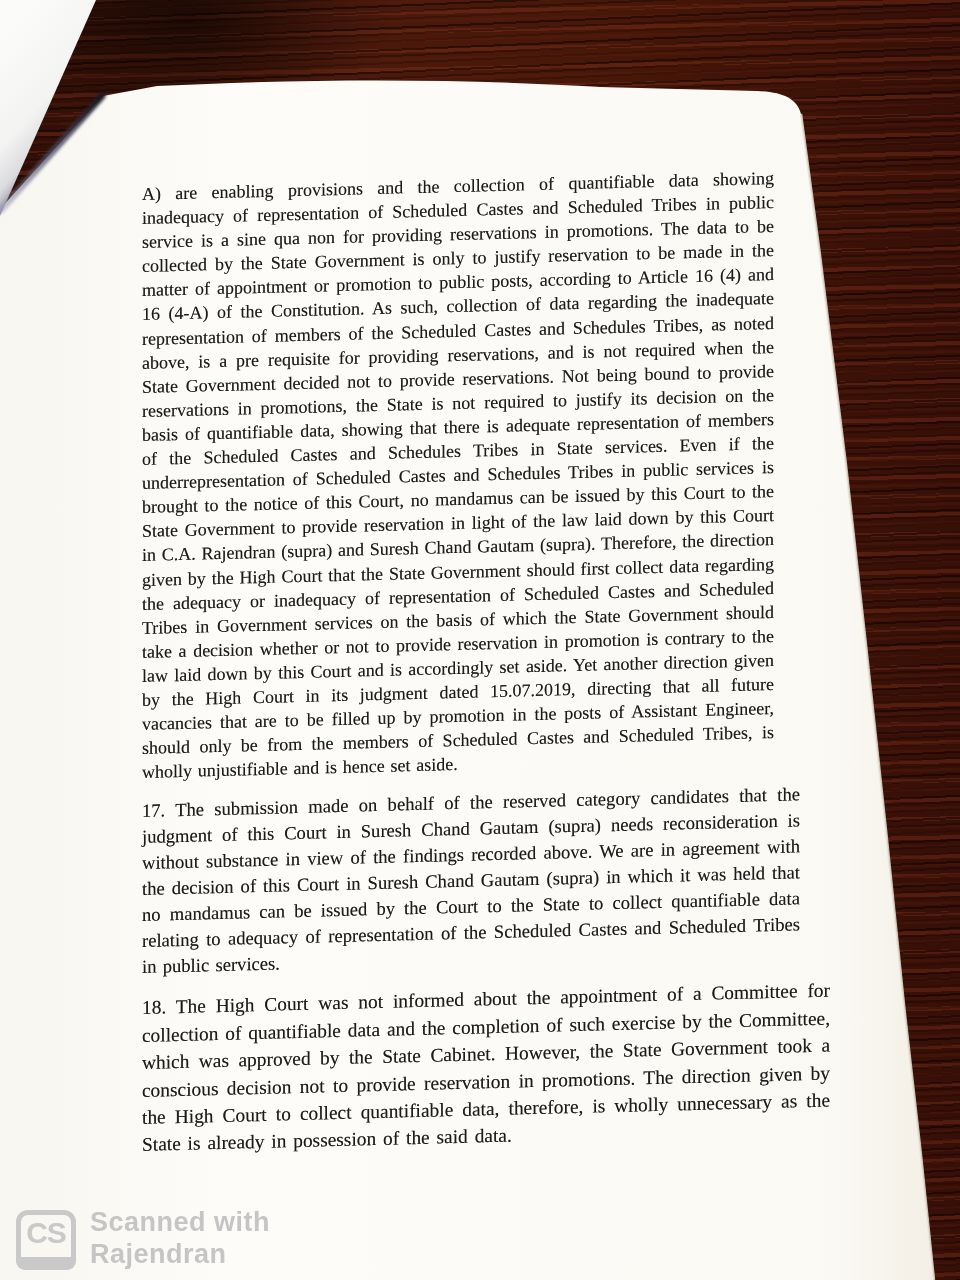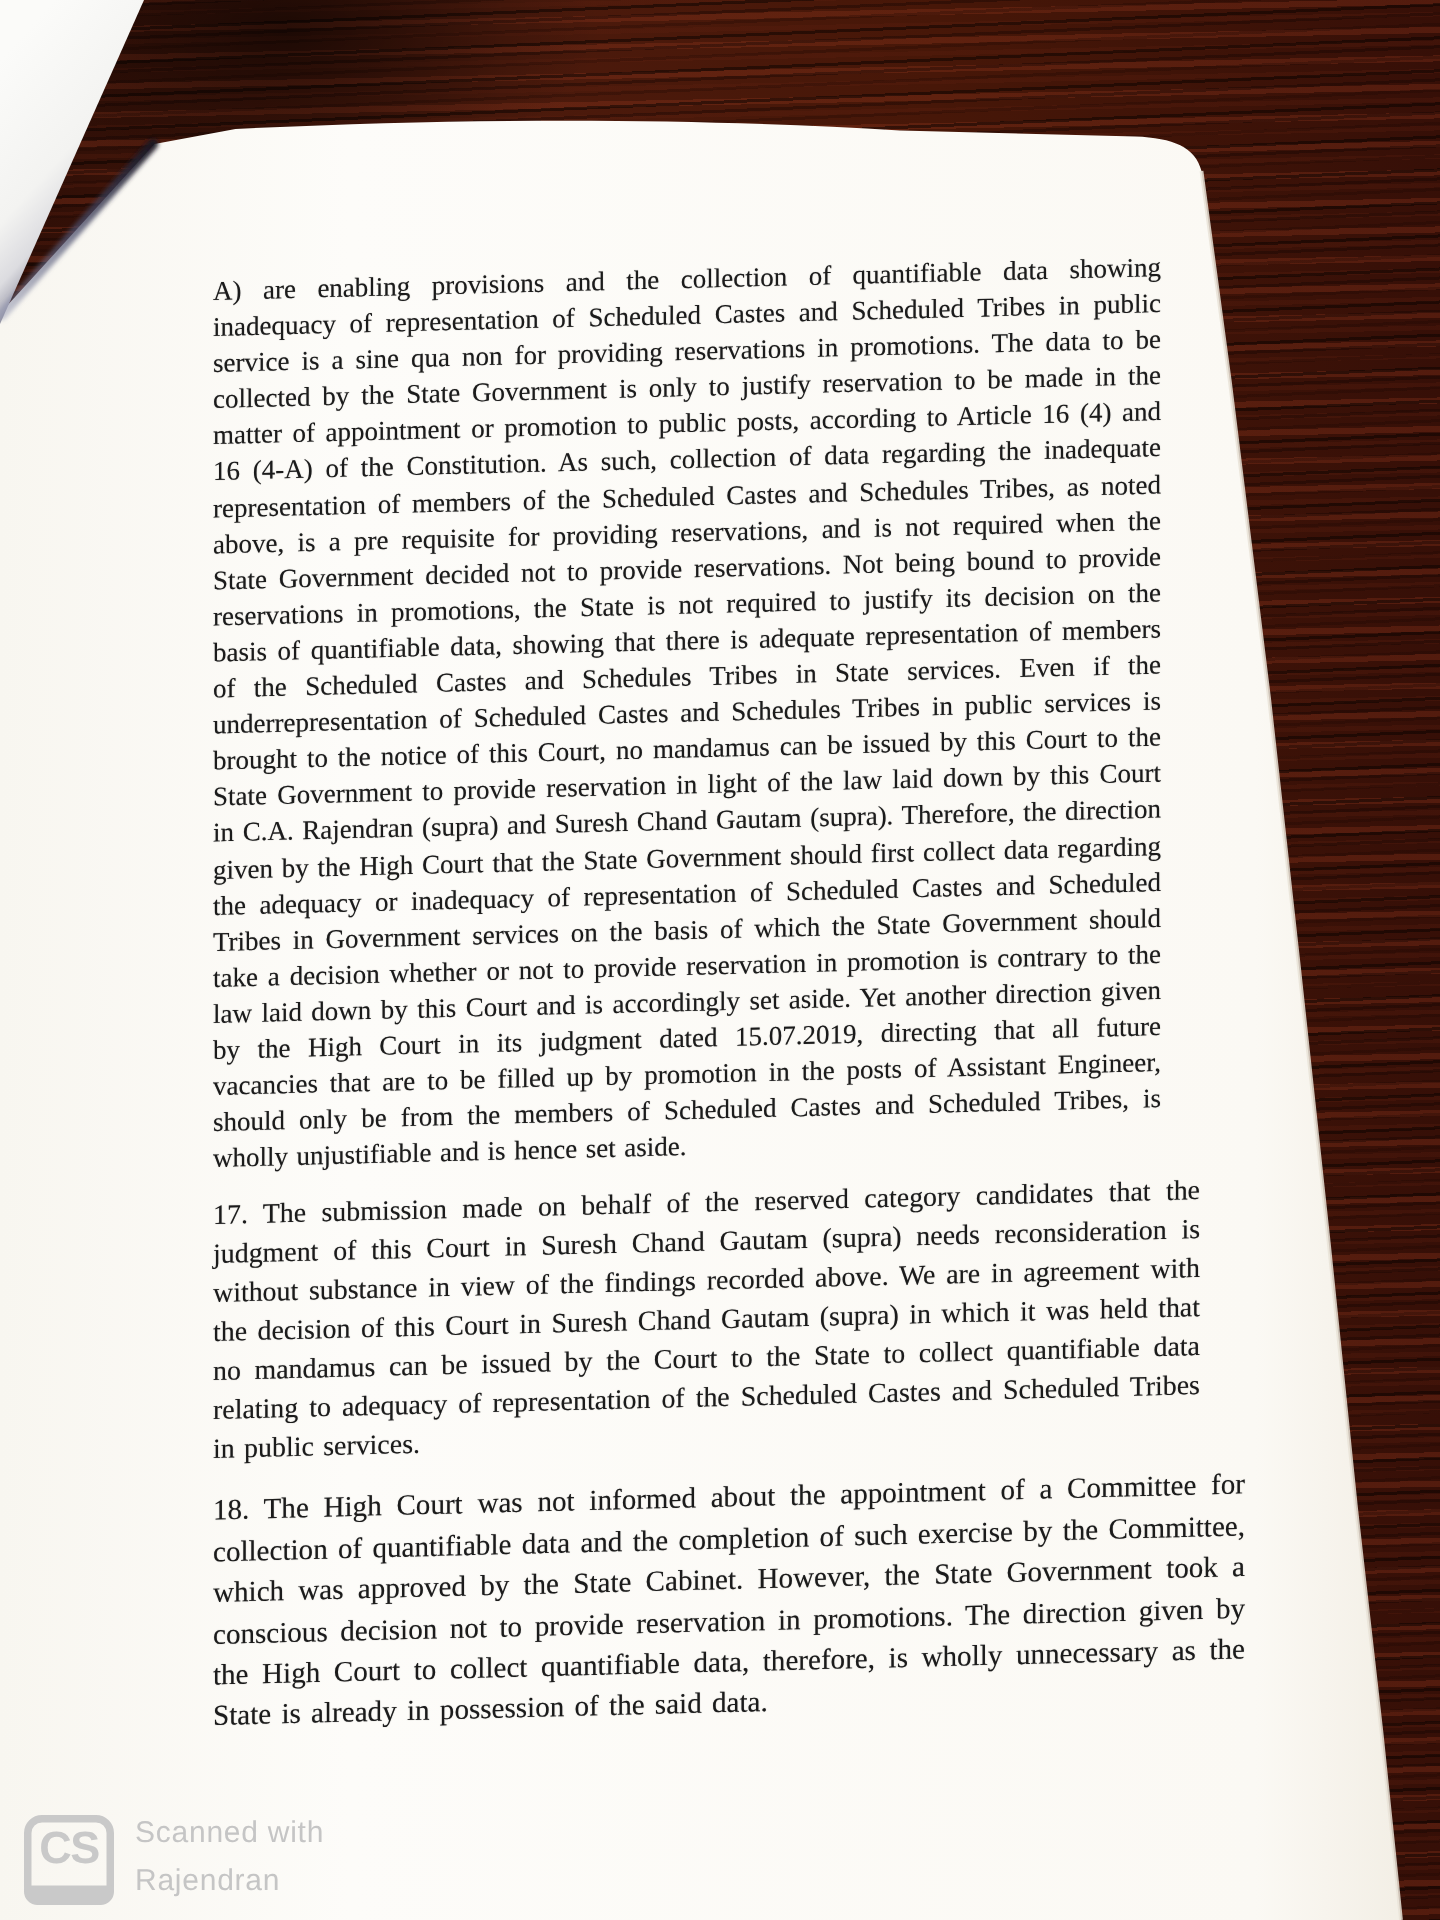--- a/index.html
+++ b/index.html
@@ -59,21 +59,21 @@
     display:flex;align-items:flex-start;justify-content:center;
   }
   .cs-letters{
     font-weight:bold;font-size:30px;line-height:36px;color:#c9c9c9;
     letter-spacing:-1px;
   }
   .cs-bar{
     position:absolute;left:-5px;right:-5px;bottom:-5px;height:13px;
     background:#c9c9c9;border-radius:3px 3px 9px 9px;
   }
-  .wm-lines{font-size:20px;line-height:32px;letter-spacing:0.5px;font-weight:400;}
+  .wm-lines{font-size:27px;line-height:32px;letter-spacing:0.5px;font-weight:700;}
 </style>
 </head>
 <body>
 
 <div class="scene">
 
   <div class="wood"></div>
 
   <svg class="shapes" width="960" height="1280" viewBox="0 0 960 1280">
     <defs>

